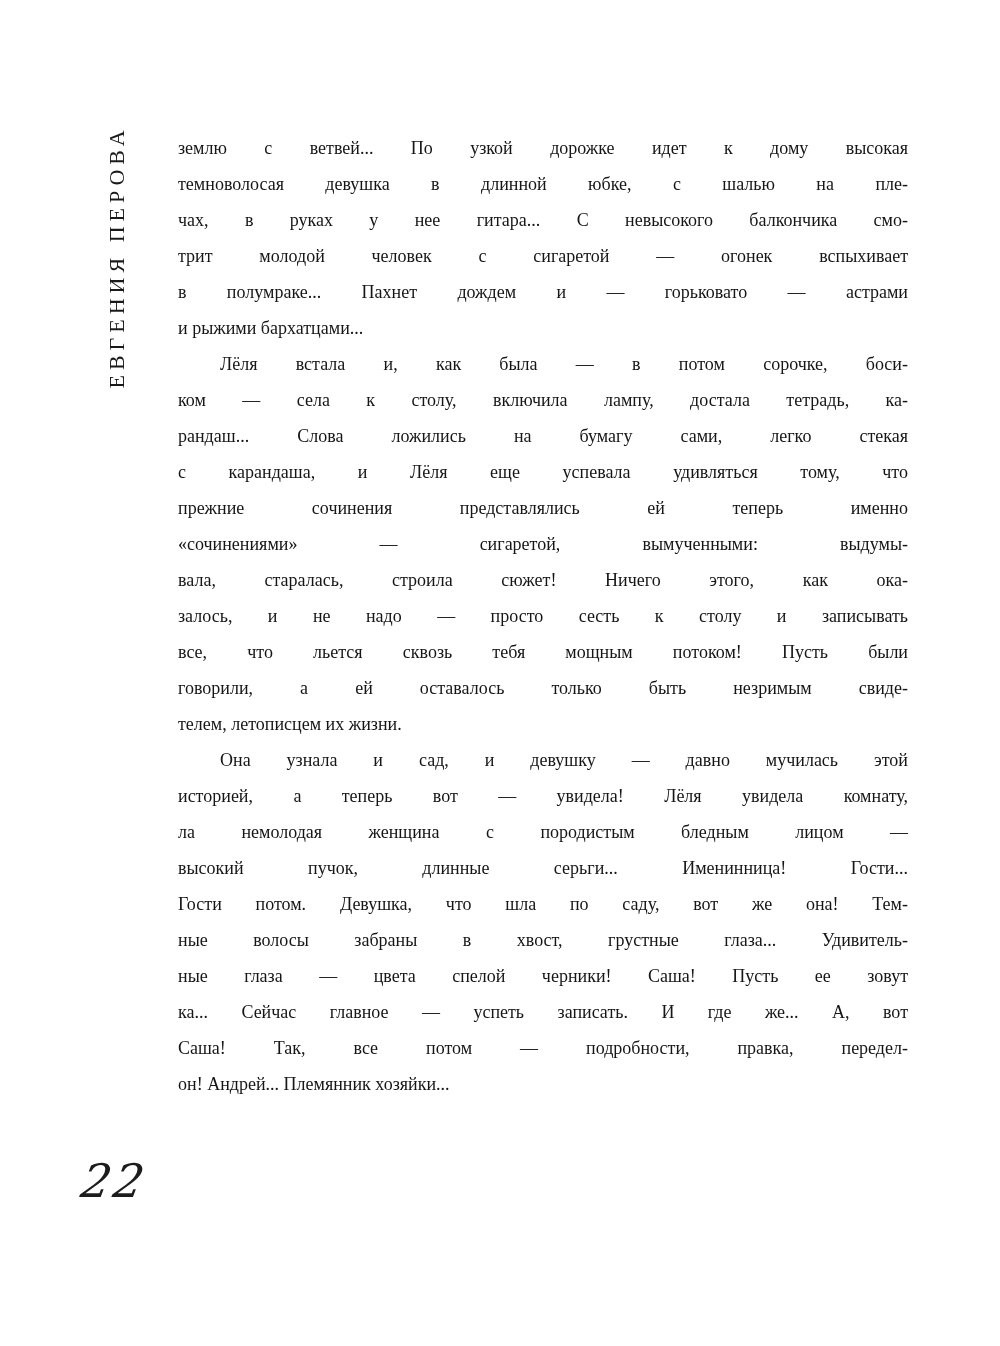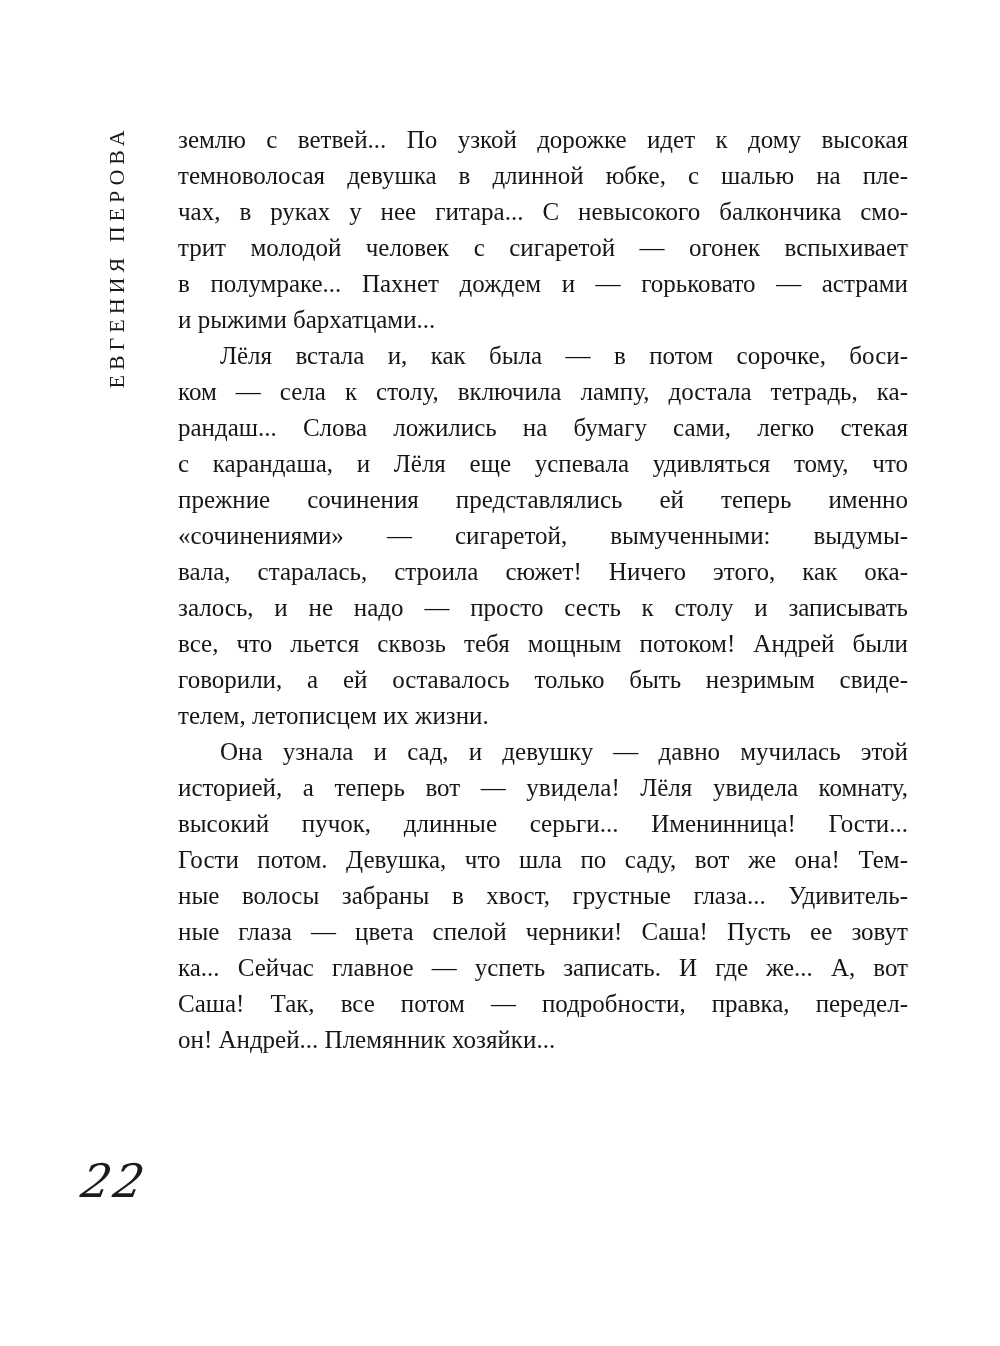--- a/index.html
+++ b/index.html
@@ -33,23 +33,23 @@
     font-size: 46px;
     font-style: italic;
     font-family: "DejaVu Serif", serif;
     transform: skewX(-10deg);
     letter-spacing: 3px;
     color: #1c1c1c;
   }
   .text-block {
     position: absolute;
     left: 178px;
-    top: 122px;
+    top: 130px;
     width: 730px;
-    font-size: 25px;
+    font-size: 18px;
   }
   .line {
     height: 36px;
     line-height: 36px;
     text-align: justify;
     text-align-last: justify;
     white-space: normal;
     overflow: visible;
   }
   .line.indent { text-indent: 42px; }
@@ -72,25 +72,26 @@
     <div class="line">в полумраке... Пахнет дождем и — горьковато — астрами</div>
     <div class="line last">и рыжими бархатцами...</div>
     <div class="line indent">Лёля встала и, как была — в потом сорочке, боси-</div>
     <div class="line">ком — села к столу, включила лампу, достала тетрадь, ка-</div>
     <div class="line">рандаш... Слова ложились на бумагу сами, легко стекая</div>
     <div class="line">с карандаша, и Лёля еще успевала удивляться тому, что</div>
     <div class="line">прежние сочинения представлялись ей теперь именно</div>
     <div class="line">«сочинениями» — сигаретой, вымученными: выдумы-</div>
     <div class="line">вала, старалась, строила сюжет! Ничего этого, как ока-</div>
     <div class="line">залось, и не надо — просто сесть к столу и записывать</div>
-    <div class="line">все, что льется сквозь тебя мощным потоком! Андрей были</div>
+    <div class="line">все, что льется сквозь тебя мощным потоком! Пусть были</div>
     <div class="line">говорили, а ей оставалось только быть незримым свиде-</div>
     <div class="line last">телем, летописцем их жизни.</div>
     <div class="line indent">Она узнала и сад, и девушку — давно мучилась этой</div>
     <div class="line">историей, а теперь вот — увидела! Лёля увидела комнату,</div>
+    <div class="line">ла немолодая женщина с породистым бледным лицом —</div>
     <div class="line">высокий пучок, длинные серьги... Именинница! Гости...</div>
     <div class="line">Гости потом. Девушка, что шла по саду, вот же она! Тем-</div>
     <div class="line">ные волосы забраны в хвост, грустные глаза... Удивитель-</div>
     <div class="line">ные глаза — цвета спелой черники! Саша! Пусть ее зовут</div>
     <div class="line">ка... Сейчас главное — успеть записать. И где же... А, вот</div>
     <div class="line">Саша! Так, все потом — подробности, правка, передел-</div>
     <div class="line last">он! Андрей... Племянник хозяйки...</div>
   </div>
 
 </div>

